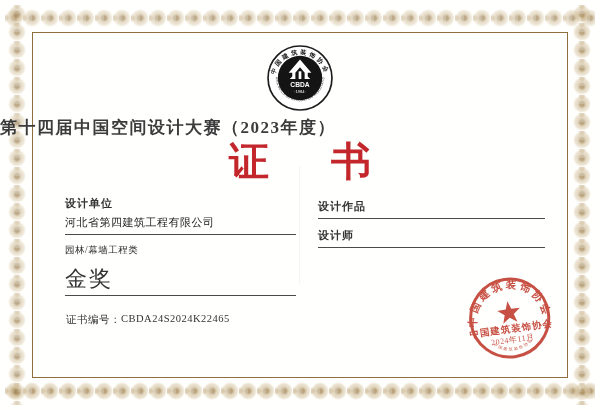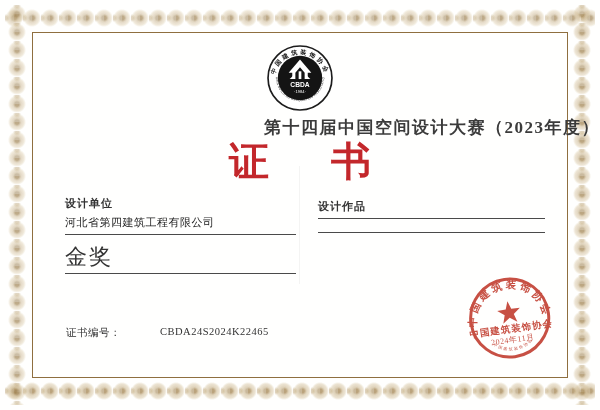--- a/index.html
+++ b/index.html
@@ -37,21 +37,21 @@
     border:1.5px solid #8f6f3f;
     pointer-events:none;
   }
 
   
   .logo{position:absolute;top:45px;left:50%;transform:translateX(-50%);width:66px;height:66px;}
 
   
   .comp-title{
     position:absolute;top:116px;left:0;width:100%;
-    text-align:right;font-size:17px;color:#3b3b3b;
+    text-align:left;font-size:17px;color:#3b3b3b;
     letter-spacing:1.5px;font-weight:600;
   }
   .cert-title{
     position:absolute;top:140px;left:0;width:100%;
     text-align:center;font-size:40px;font-weight:bold;color:#c3272b;
     display:flex;justify-content:center;gap:62px;line-height:1.1;
   }
   .crease{
     position:absolute;left:299px;top:166px;width:1px;height:118px;
     background:rgba(60,60,60,.06);
@@ -59,26 +59,26 @@
 
   
   .col{position:absolute;color:#2b2b2b;}
   .col-left{left:65px;top:196px;width:231px;}
   .col-right{left:318px;top:199px;width:227px;}
   .f-label{font-size:11px;font-weight:bold;letter-spacing:1px;color:#333;margin-bottom:4px;}
   .f-value{font-size:11px;letter-spacing:.5px;color:#222;}
   .f-line{border:0;border-top:1px solid #4a4a4a;margin:4px 0 0 0;}
   .f-gap{height:9px;}
   .f-category{font-size:9.5px;letter-spacing:.5px;color:#2a2a2a;}
-  .f-award{font-size:22px;letter-spacing:2px;color:#333;margin-top:1px;line-height:1.1;}
+  .f-award{font-size:22px;letter-spacing:2px;color:#333;margin-top:10px;line-height:1.1;}
 
   
   .cert-no{
-    position:absolute;left:66px;top:326px;
-    font-size:10.5px;color:#333;letter-spacing:.5px;display:flex;gap:39px;
+    position:absolute;left:66px;top:313px;
+    font-size:10.5px;color:#333;letter-spacing:.5px;display:flex;
   }
 
   
   .seal{position:absolute;left:452px;top:270px;width:116px;height:100px;opacity:.88;}
 </style>
 </head>
 <body>
 
 <div class="cert">
 
@@ -116,28 +116,30 @@
     <span>证</span>
     <span>书</span>
   </div>
   <div class="crease"></div>
 
   <div class="col col-left">
     <div class="f-label">设计单位</div>
     <div class="f-value">河北省第四建筑工程有限公司</div>
     <hr class="f-line">
     <div class="f-gap"></div>
+    <div class="f-category">园林/幕墙工程类</div>
     <div class="f-award">金奖</div>
     <hr class="f-line">
   </div>
 
   <div class="col col-right">
     <div class="f-label">设计作品</div>
     <hr class="f-line">
     <div class="f-gap"></div>
+    <div class="f-label">设计师</div>
     <hr class="f-line">
   </div>
 
   <div class="cert-no">
     <span>证书编号：</span>
     <span>CBDA24S2024K22465</span>
   </div>
 
   <svg class="seal" viewBox="0 0 116 100">
     <defs>

